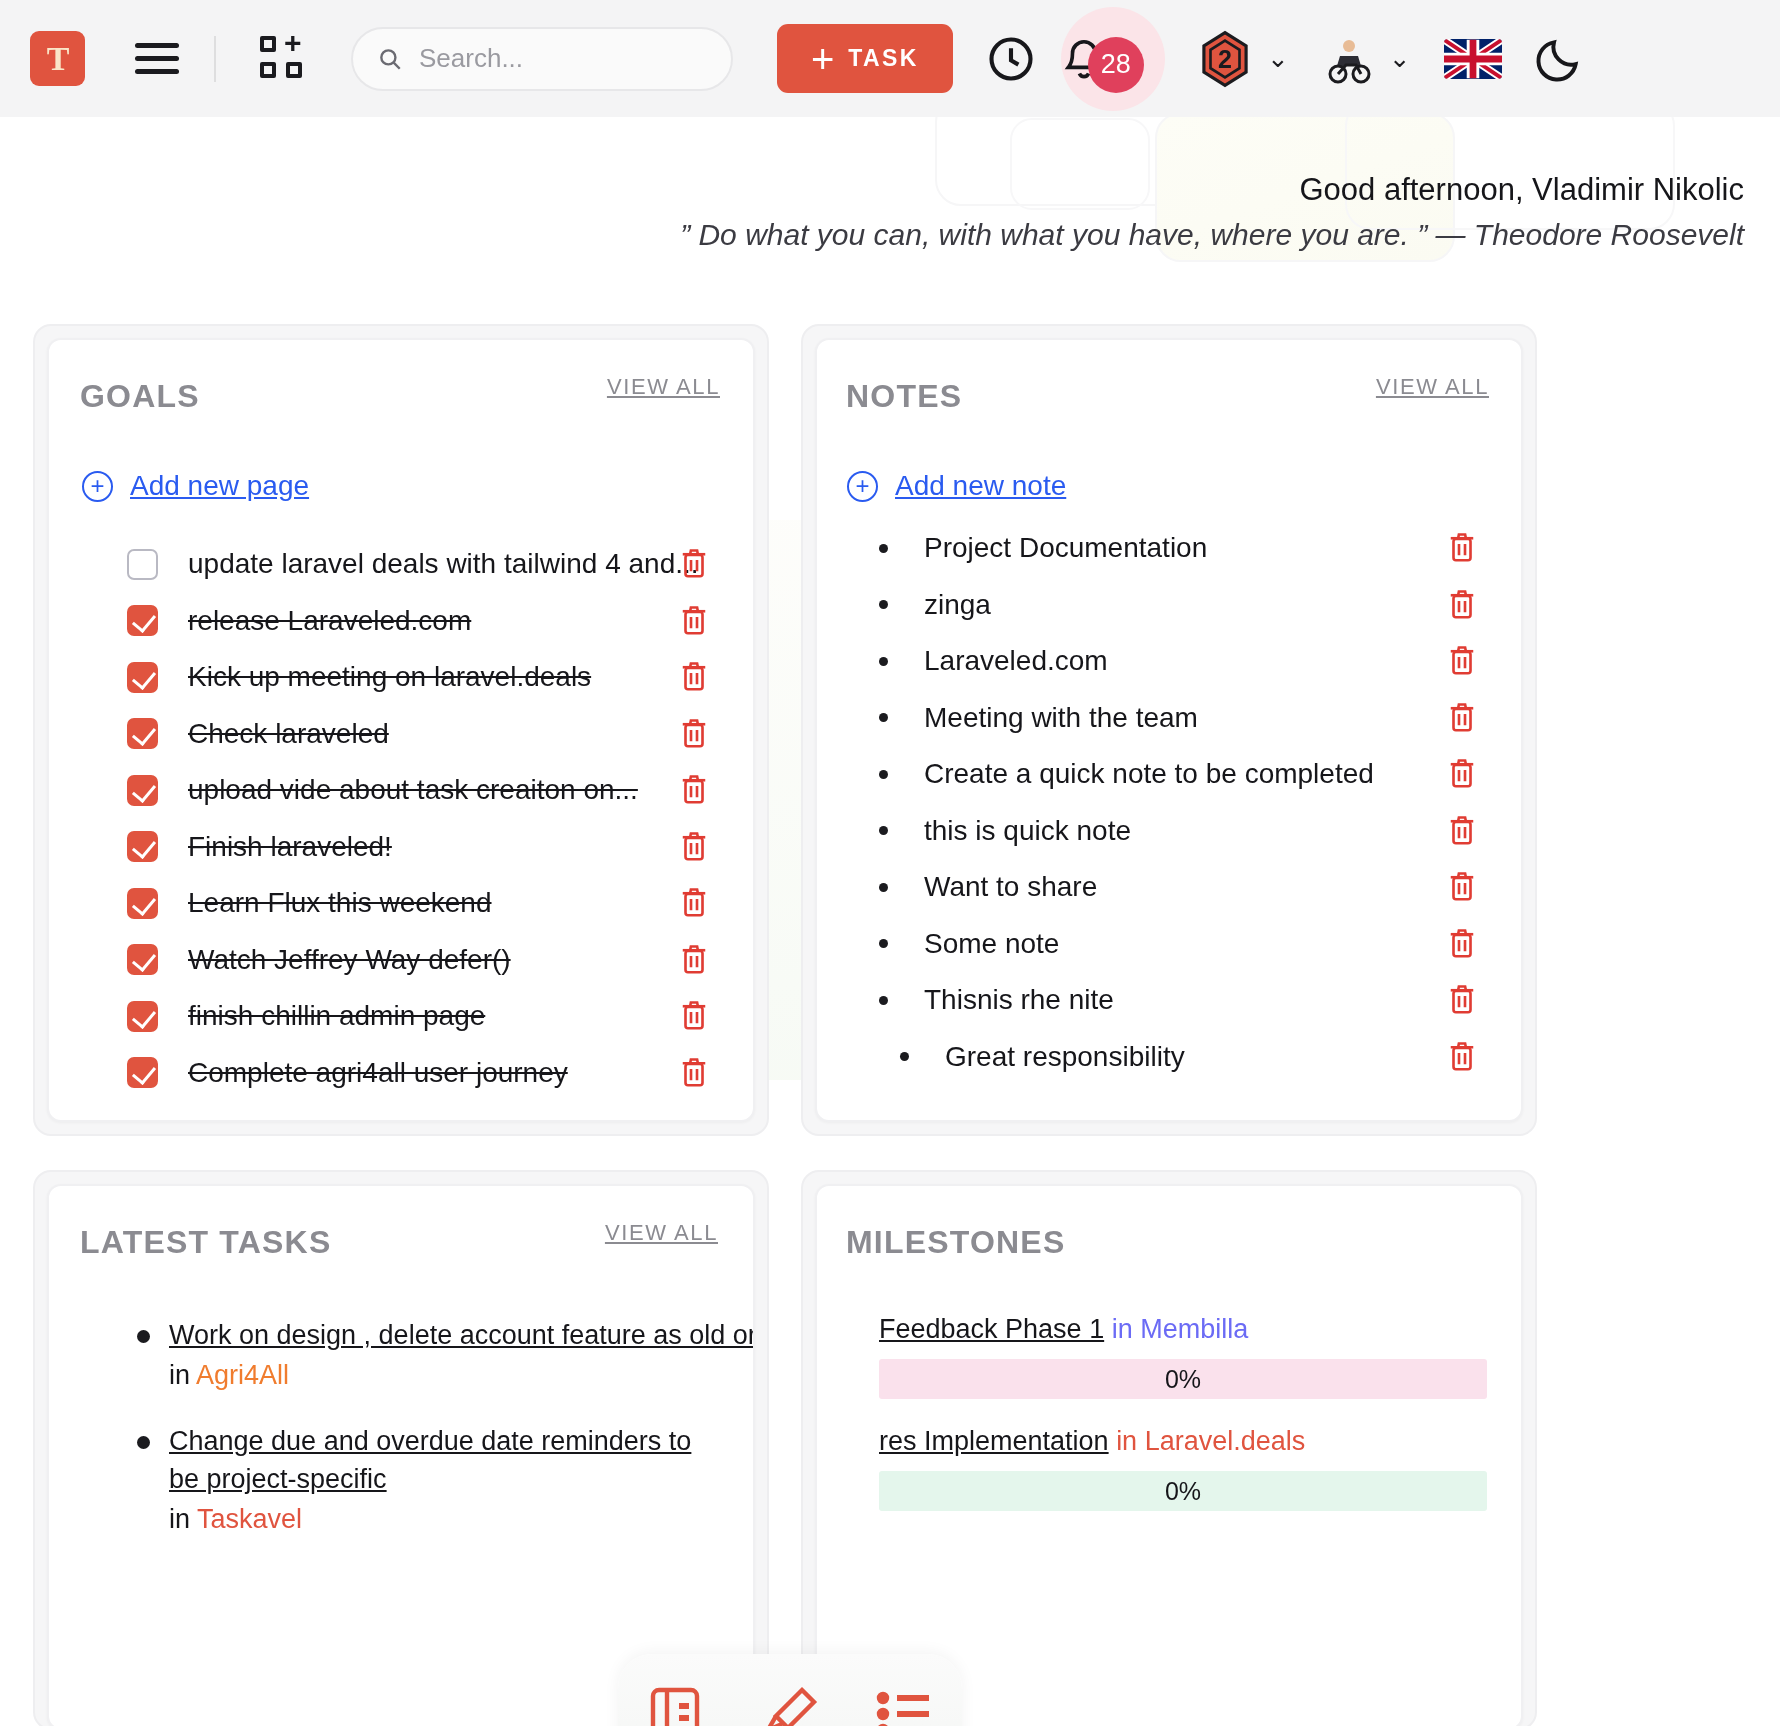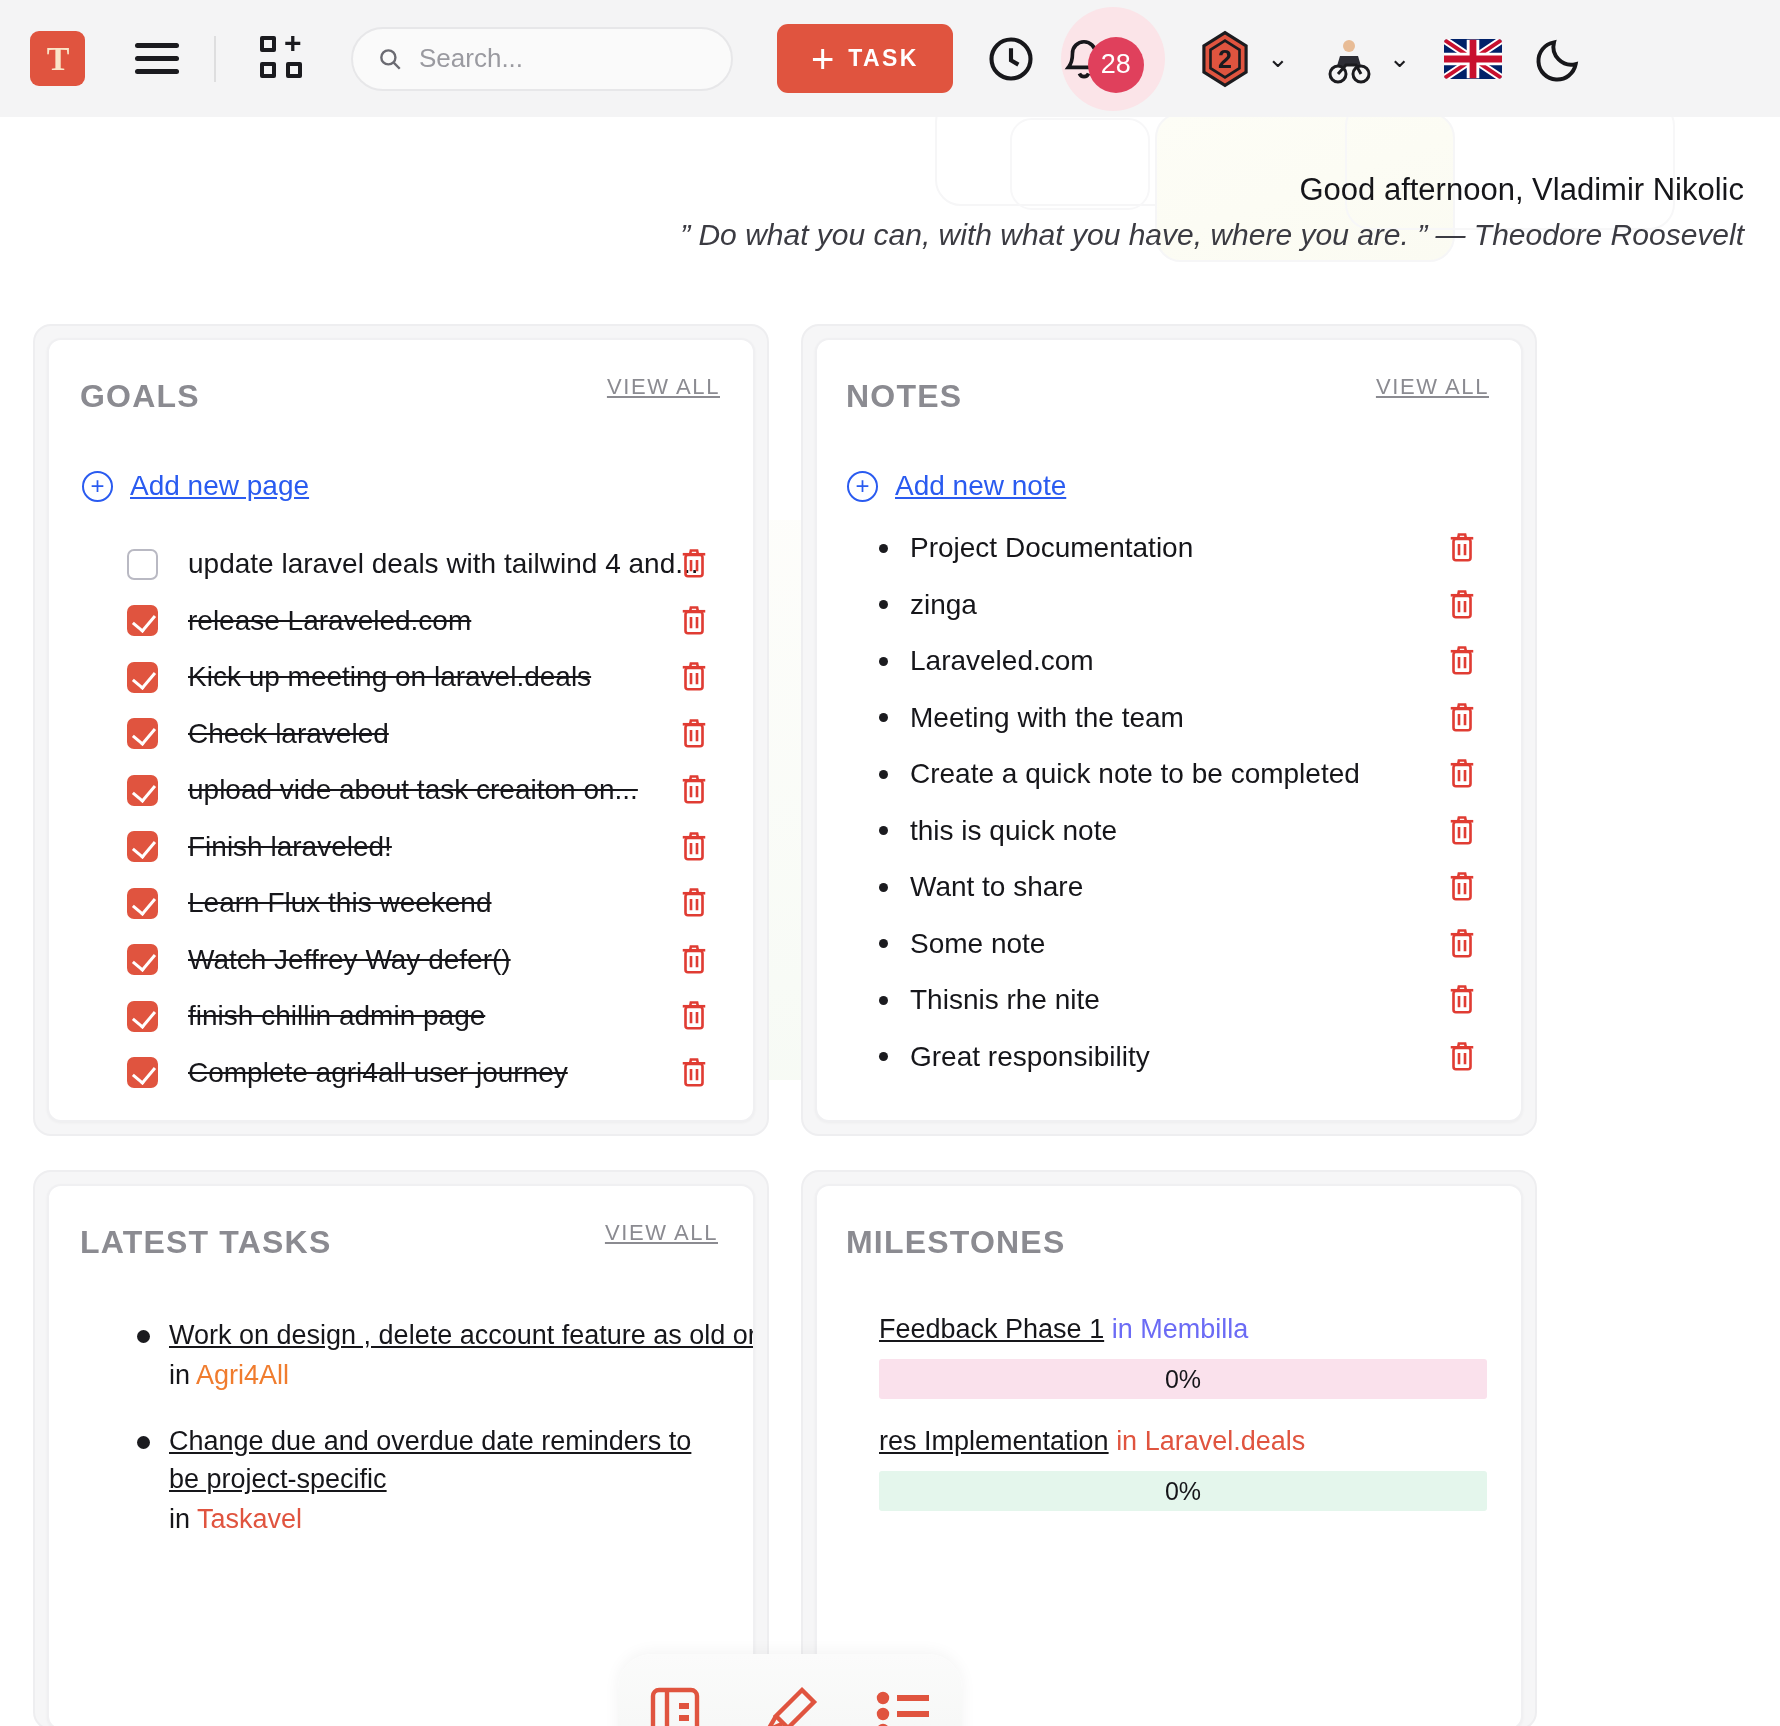--- a/index.html
+++ b/index.html
@@ -139,21 +139,21 @@
   .gtext{ margin-left:30px; font-size:28px; color:#16161a; white-space:nowrap; }
   .gtext.done{ text-decoration:line-through; }
   .trash{ position:absolute; right:44px; width:30px; height:34px; cursor:pointer; }
 
   
   .note-row{ position:absolute; left:0; width:100%; height:56px; display:flex; align-items:center;}
   .note-row .dot{
     width:9px; height:9px; border-radius:50%; background:#1b1b1f;
     margin-left:62px; flex:0 0 auto;
   }
-  .note-row .ntext{ margin-left:22px; font-size:28px; color:#16161a; white-space:nowrap; }
+  .note-row .ntext{ margin-left:36px; font-size:28px; color:#16161a; white-space:nowrap; }
 
   
   .task-item{ position:absolute; left:88px; }
   .task-item .bdot{
     position:absolute; left:0; top:14px; width:13px; height:13px; border-radius:50%; background:#1b1b1f;
   }
   .task-item .ttitle{
     margin-left:32px; font-size:27px; color:#16161a; text-decoration:underline;
     line-height:38px; cursor:pointer; display:block;
   }
@@ -484,21 +484,21 @@
       <div class="note-row" style="top: 632px;">
         <span class="dot"></span>
         <span class="ntext">Thisnis rhe nite</span>
         <svg class="trash" viewBox="0 0 24 26" fill="none" stroke="#e03c33" stroke-width="2.1" style="top: 10px;">
           <path d="M3 6h18"></path>
           <path d="M9.5 3h5l.6 3h-6.2z"></path>
           <rect x="5.2" y="6.6" width="13.6" height="17" rx="2"></rect>
           <path d="M9.6 10.5v9M14.4 10.5v9"></path>
         </svg>
       </div>
-      <div class="note-row" style="top: 688.5px;">
+      <div class="note-row" style="top: 688.5px; padding-left: 21px;">
         <span class="dot"></span>
         <span class="ntext">Great responsibility</span>
         <svg class="trash" viewBox="0 0 24 26" fill="none" stroke="#e03c33" stroke-width="2.1" style="top: 10px;">
           <path d="M3 6h18"></path>
           <path d="M9.5 3h5l.6 3h-6.2z"></path>
           <rect x="5.2" y="6.6" width="13.6" height="17" rx="2"></rect>
           <path d="M9.6 10.5v9M14.4 10.5v9"></path>
         </svg>
       </div>
     </div>

